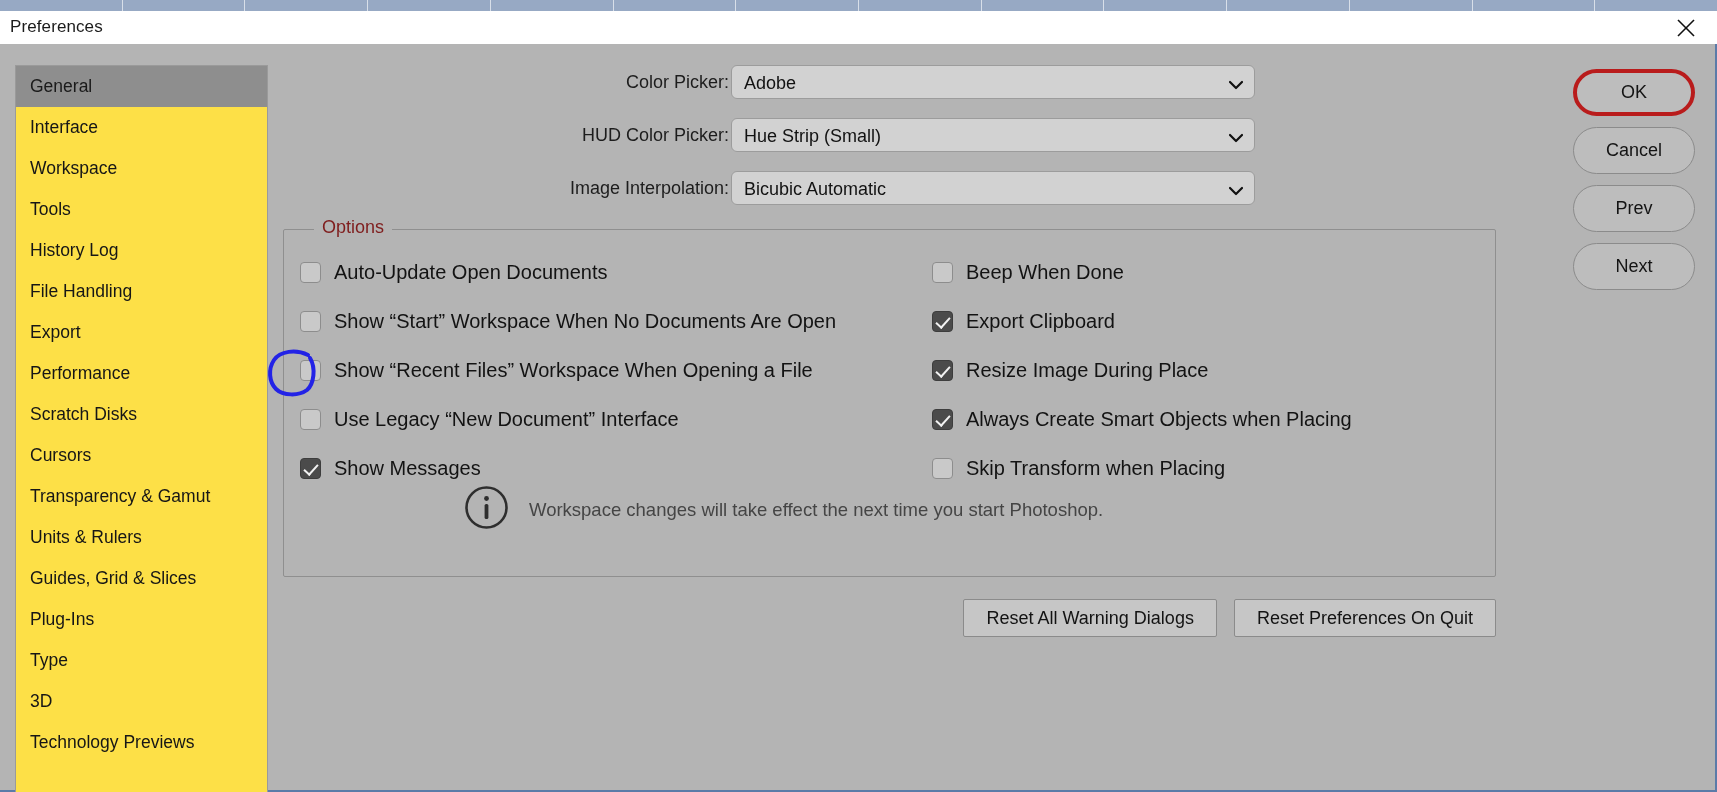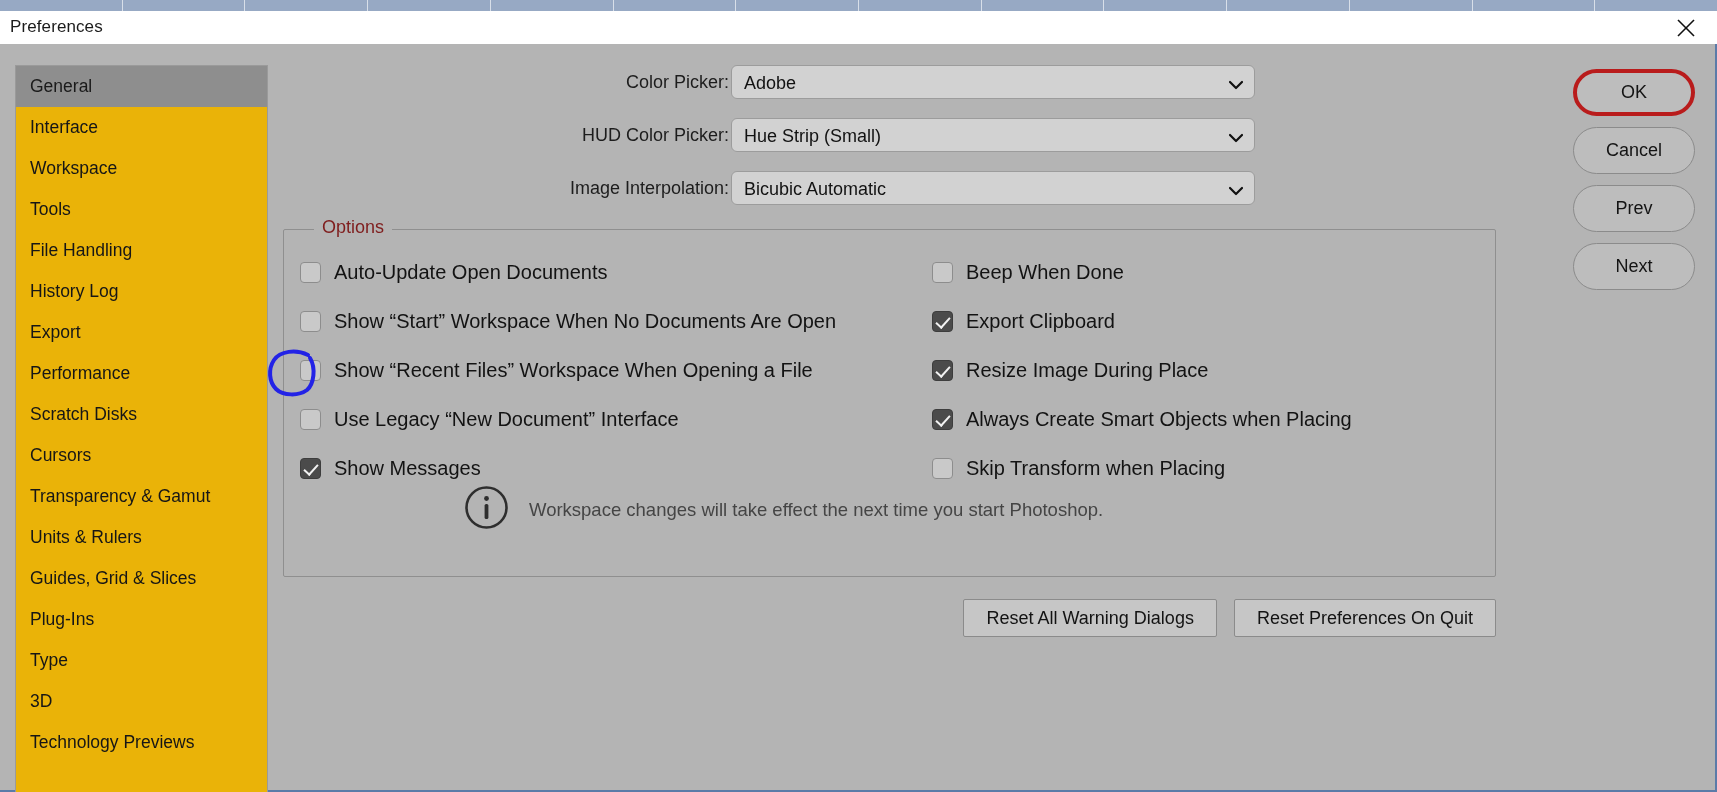--- a/index.html
+++ b/index.html
@@ -44,21 +44,21 @@
     position: absolute; left: 0; top: 44px; width: 1717px; height: 748px;
     background: #b4b4b4;
     border-right: 2px solid #5b7ba8;
     border-bottom: 2px solid #5b7ba8;
   }
 
   
   #sidebar {
     position: absolute; left: 15px; top: 21px;
     width: 253px; height: 727px;
-    background: #eab308;
+    background: #fde047;
     border: 1px solid #9a9a9a;
     border-bottom: none;
     overflow: hidden;
   }
   .side-item {
     height: 41px; line-height: 41px;
     padding-left: 14px;
     font-size: 17.5px; color: #161616;
     white-space: nowrap; cursor: pointer;
   }
@@ -222,22 +222,22 @@
   </div>
 </div>
 
 <div id="dialog-body">
 
   <div id="sidebar">
       <div class="side-item selected"><span>General</span></div>
       <div class="side-item"><span>Interface</span></div>
       <div class="side-item"><span>Workspace</span></div>
       <div class="side-item"><span>Tools</span></div>
+      <div class="side-item"><span>History Log</span></div>
       <div class="side-item"><span>File Handling</span></div>
-      <div class="side-item"><span>History Log</span></div>
       <div class="side-item"><span>Export</span></div>
       <div class="side-item"><span>Performance</span></div>
       <div class="side-item"><span>Scratch Disks</span></div>
       <div class="side-item"><span>Cursors</span></div>
       <div class="side-item"><span>Transparency &amp; Gamut</span></div>
       <div class="side-item"><span>Units &amp; Rulers</span></div>
       <div class="side-item"><span>Guides, Grid &amp; Slices</span></div>
       <div class="side-item"><span>Plug-Ins</span></div>
       <div class="side-item"><span>Type</span></div>
       <div class="side-item"><span>3D</span></div>

